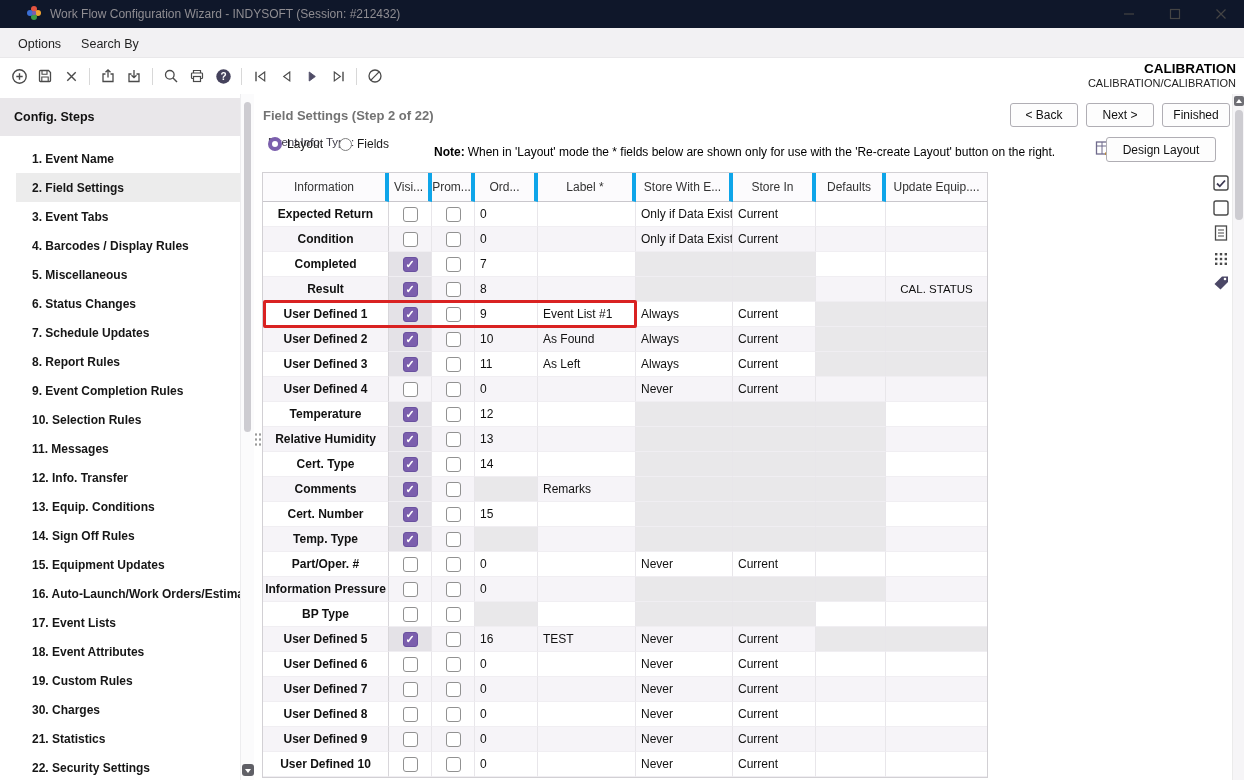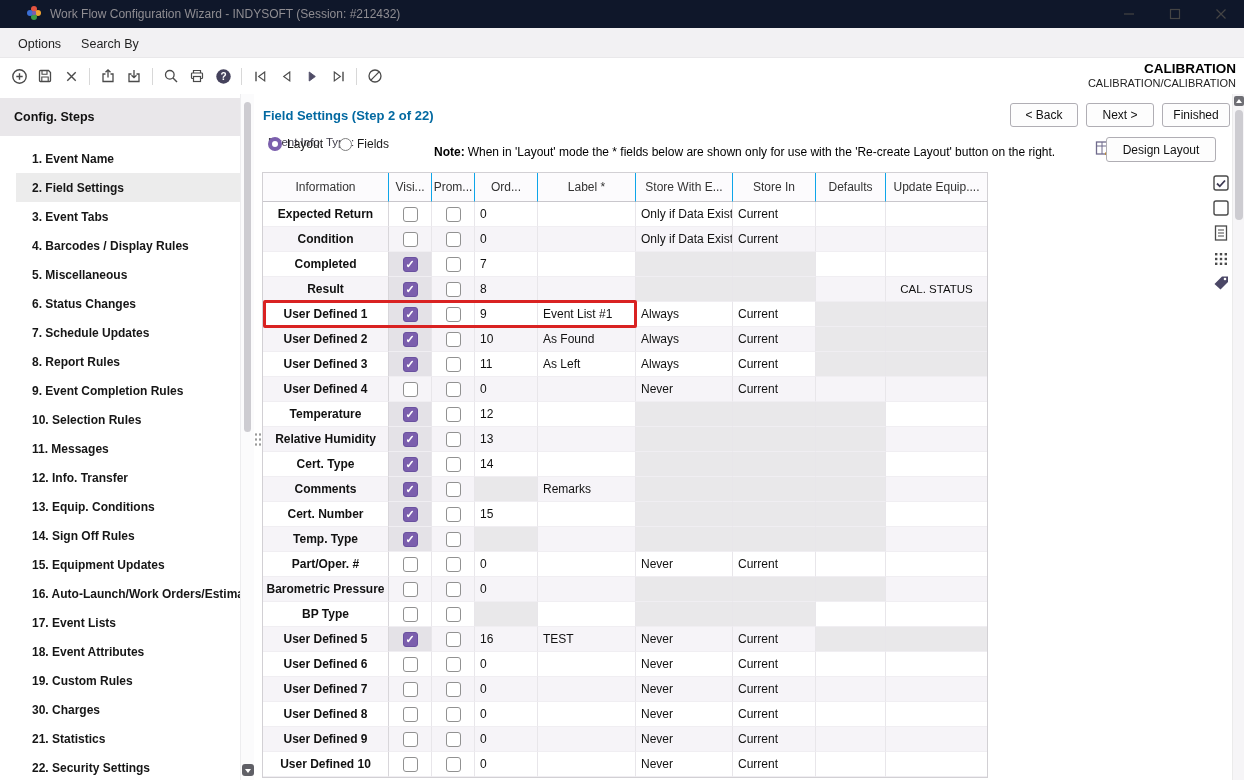--- a/index.html
+++ b/index.html
@@ -34,42 +34,42 @@
   .side-item { height: 29px; display: flex; align-items: center; padding-left: 16px; font-size: 12px; font-weight: 600; color: #161616; white-space: nowrap; margin-left: 16px; }
   .side-item.selected { background: #ececec; }
 
   .side-scroll { width: 14px; flex: 0 0 14px; position: relative; background: #fbfbfc; border-left: 1px solid #ededef; }
   .side-thumb { position: absolute; left: 3px; top: 8px; width: 7px; height: 330px; background: #cdccd1; border-radius: 4px; }
   .side-down { position: absolute; left: 1px; bottom: 4px; width: 12px; height: 12px; background: #5f5f66; border-radius: 3px; }
   .side-down::after { content: ""; position: absolute; left: 3px; top: 5px; border-left: 3px solid transparent; border-right: 3px solid transparent; border-top: 4px solid #fff; }
 
   .main { flex: 1; position: relative; background: #fff; }
 
-  .heading { position: absolute; left: 9px; top: 14px; font-size: 13px; font-weight: bold; color: #0369a1; }
+  .heading { position: absolute; left: 9px; top: 14px; font-size: 13px; font-weight: bold; color: #737373; }
   .nav-buttons { position: absolute; top: 9px; right: 2px; display: flex; gap: 8px; }
   button { height: 24px; min-width: 68px; background: #fdfdfd; border: 1px solid #b0aeb4; border-radius: 3px; font-size: 12px; font-family: "Liberation Sans", sans-serif; color: #111; }
 
   .eit-label { position: absolute; left: 14px; top: 42px; font-size: 11.5px; color: #3f3c49; }
   .radios { position: absolute; left: 14px; top: 43px; display: flex; gap: 16px; align-items: center; }
   .radio { display: flex; align-items: center; gap: 5px; font-size: 12px; }
   .rdot { width: 14px; height: 14px; border-radius: 50%; background: #fff; }
   .rdot.sel { border: 4px solid #7b5fad; }
   .rdot.un { border: 1.5px solid #7e7e7e; width: 13px; height: 13px; }
 
   .note { position: absolute; left: 180px; top: 51px; font-size: 12px; color: #000; white-space: nowrap; }
   .note b { margin-right: 3px; }
 
   .design-icon { position: absolute; right: 117px; top: 45px; width: 20px; height: 20px; }
   .design-btn { position: absolute; right: 16px; top: 43px; height: 25px; width: 110px; }
 
   
   .grid { position: absolute; left: 8px; top: 78px; width: 726px; border: 1px solid #d2d0d4; background: #fff; }
   .grid-header, .grow { display: grid; grid-template-columns: 126px 43px 43px 63px 98px 97px 83px 70px 101px; }
   .grid-header { height: 29px; }
-  .gh { display: flex; align-items: center; justify-content: center; font-size: 12px; color: #333; border-right: 1px solid #0ea5e9; border-bottom: 1px solid #c9c7cc; background: #fcfbfd; overflow: hidden; white-space: nowrap; }
+  .gh { display: flex; align-items: center; justify-content: center; font-size: 12px; color: #333; border-right: 4px solid #0ea5e9; border-bottom: 1px solid #c9c7cc; background: #fcfbfd; overflow: hidden; white-space: nowrap; }
   .gh:last-child { border-right: none; }
   .grow { height: 25px; }
   .grow:nth-child(even) { background: #f6f4f8; }
   .gc { display: flex; align-items: center; font-size: 12px; color: #111; border-right: 1px solid #e8e6ea; border-bottom: 1px solid #f0eef2; padding: 0 5px; white-space: nowrap; overflow: hidden; }
   .gc:last-child { border-right: none; }
   .gc.info { justify-content: center; font-weight: 600; padding: 0 2px; border-right: 1px solid #d8d6da; }
   .gc.center { justify-content: center; font-size: 11.5px; }
   .gc.gray { background: #e9e8ea; }
   .gc.dim { background: #e4e2e7; }
   .cbcell { justify-content: center; padding: 0; }
@@ -558,21 +558,21 @@
               <span class="cb"></span>
             </div>
             <div class="gc">0</div>
             <div class="gc"></div>
             <div class="gc">Never</div>
             <div class="gc">Current</div>
             <div class="gc"></div>
             <div class="gc center"></div>
           </div>
           <div class="grow">
-            <div class="gc info">Barometric Pressure</div>
+            <div class="gc info">Information Pressure</div>
             <div class="gc cbcell">
               <span class="cb"></span>
             </div>
             <div class="gc cbcell">
               <span class="cb"></span>
             </div>
             <div class="gc">0</div>
             <div class="gc"></div>
             <div class="gc gray"></div>
             <div class="gc gray"></div>

